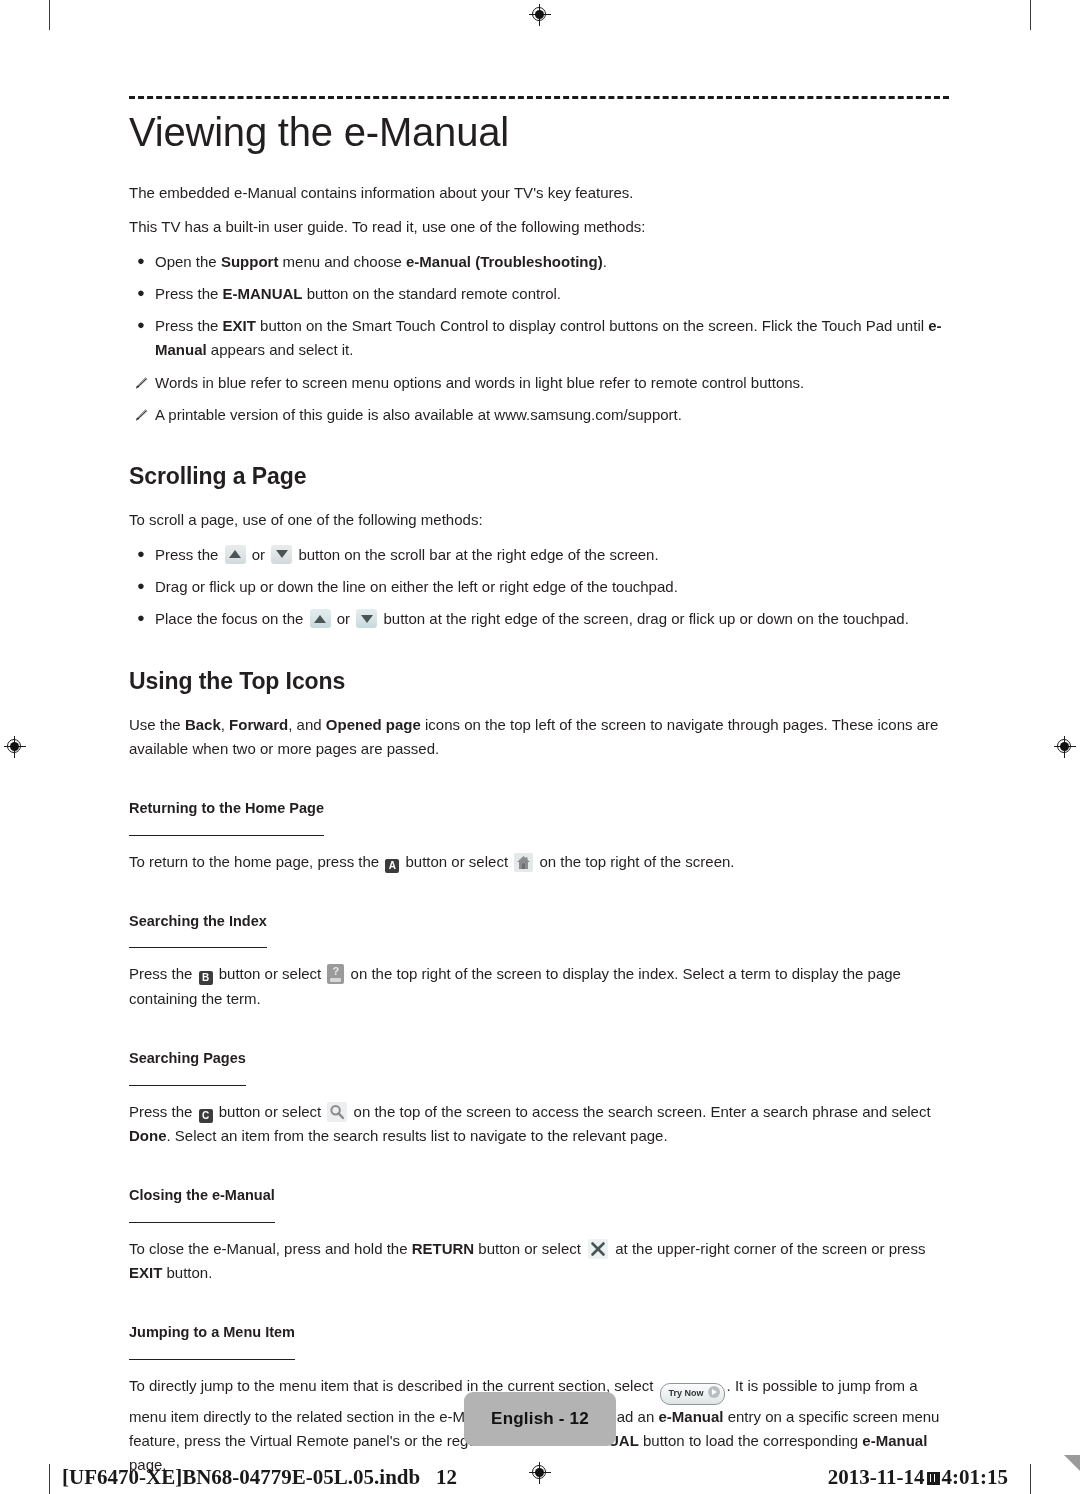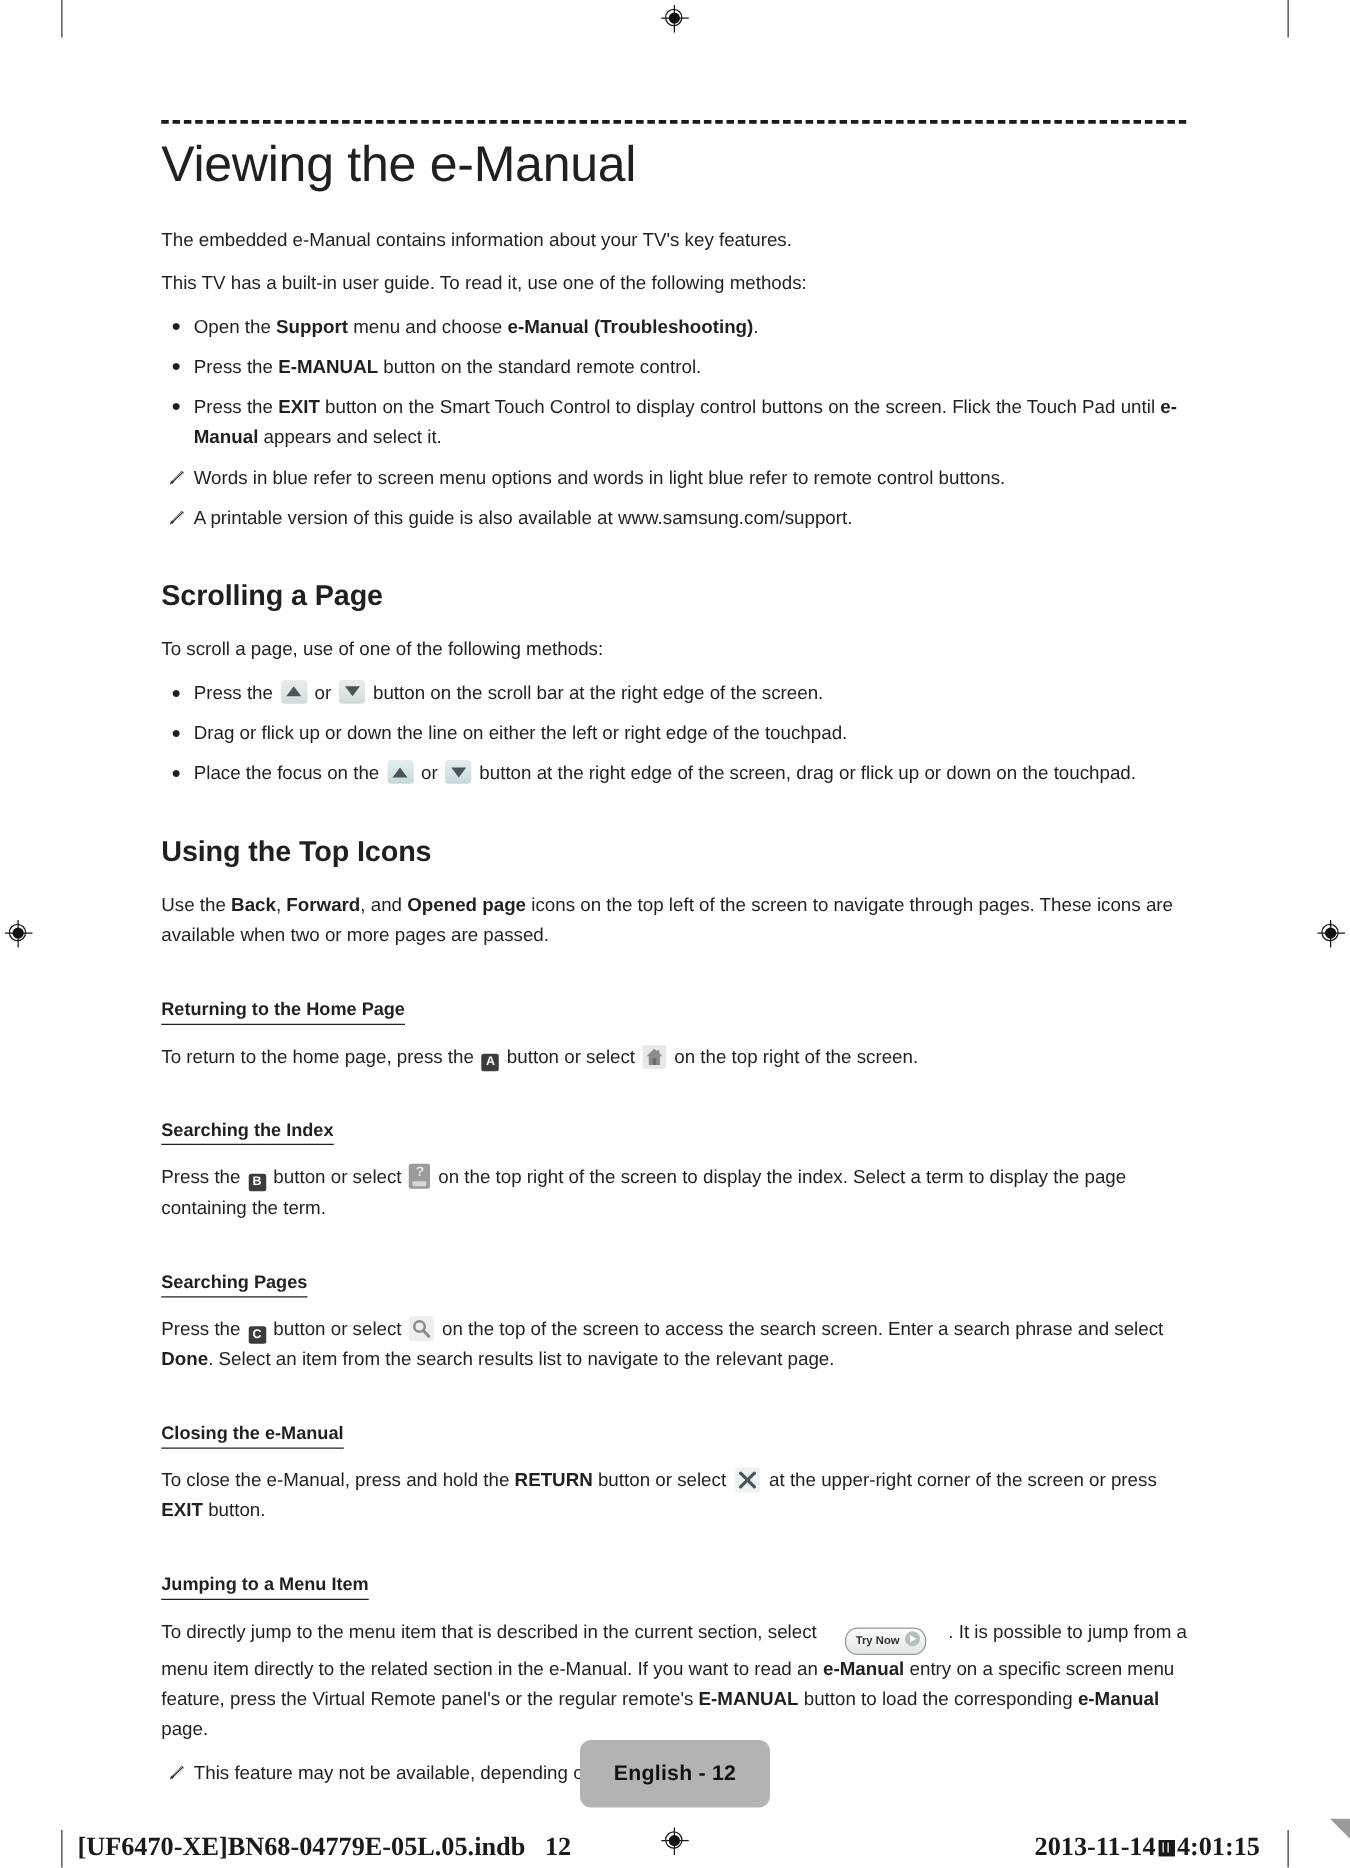--- a/index.html
+++ b/index.html
@@ -79,21 +79,21 @@
     color: #231f20;
     letter-spacing: -0.1px;
   }
 
   h3.subsection {
     font-size: 14.5px;
     font-weight: 700;
     margin: 30px 16px 14px 0;
     display: inline-block;
     border-bottom: 1.6px solid #231f20;
-    padding-bottom: 3px;
+    padding-bottom: 19px;
     color: #231f20;
   }
   .subsection-wrap { line-height: 1; }
 
   p.body {
     font-size: 15px;
     line-height: 1.62;
     margin: 0 0 10px 0;
     color: #231f20;
   }
@@ -238,21 +238,21 @@
     padding: 0 4px 0 8px;
     border: 1px solid #8e9699;
     border-radius: 10px;
     background: linear-gradient(180deg,#fbfcfc 0%,#eceff0 60%,#dfe4e5 100%);
     font-size: 9px;
     font-weight: 700;
     color: #2e3436;
     line-height: 19px;
     vertical-align: -5px;
     white-space: nowrap;
-    margin: 0 18px;
+    margin: 0 2px;
   }
   .trynow .play {
     display: inline-block;
     width: 12px; height: 12px;
     border-radius: 50%;
     background: #b8bfc1;
     position: relative;
     vertical-align: -2px;
     margin-left: 4px;
   }

